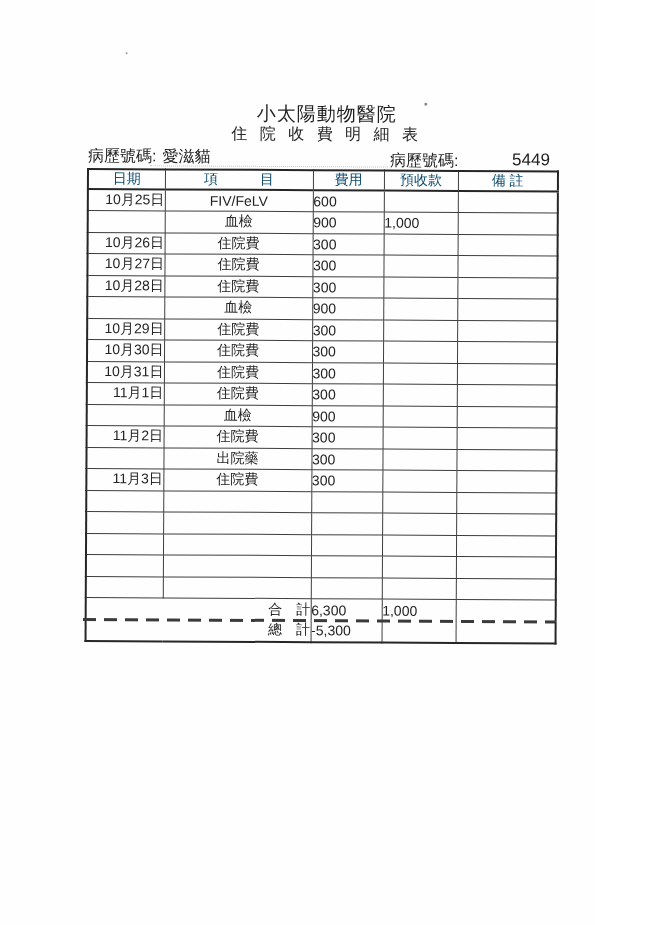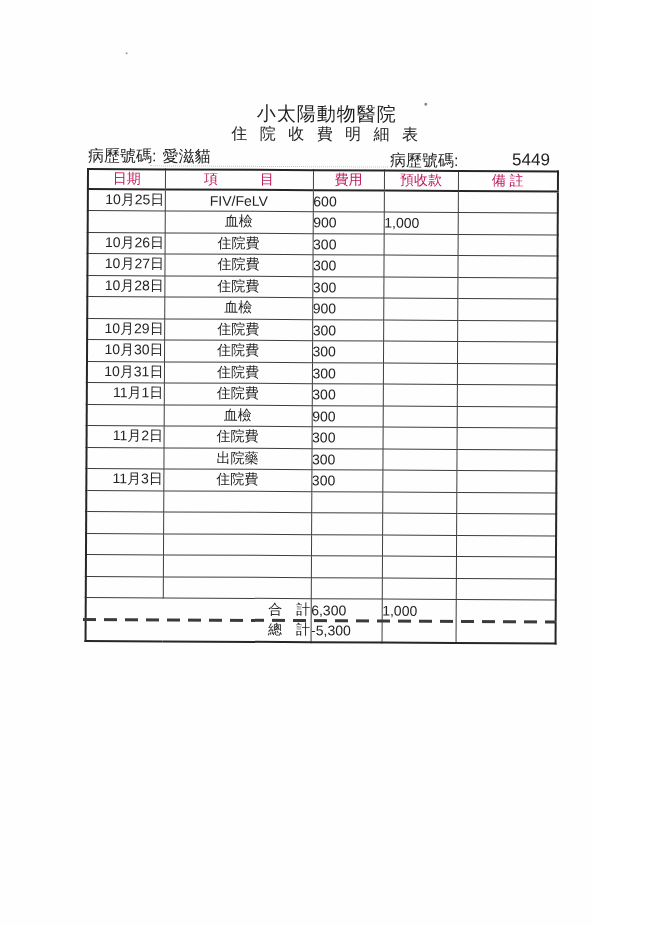--- a/index.html
+++ b/index.html
@@ -69,21 +69,21 @@
     padding: 0; margin: 0;
     white-space: nowrap; overflow: hidden;
     vertical-align: middle;
   }
   .fee-table thead th {
     height: 20px;
     font-weight: normal;
     font-size: 14px;
     text-align: center;
     border-bottom: 2px solid #262626;
-    color: #be185d;
+    color: #0c4a6e;
   }
   .fee-table tbody td { height: 21.5px; font-size: 14px; }
   .cell-date { text-align: right; padding-right: 3px; }
   .cell-item { text-align: center; padding-left: 4px; }
   .cell-num  { text-align: left; font-size: 15px; }
   .totals-row td { font-size: 15px; }
   .subtotal-row td { height: 23px; border-bottom: none; }
   .total-row td { height: 24px; border-top: none; }
   .label-cell { text-align: right; padding-right: 6px; color: #1f1f1f; }
   .dashed-line {

